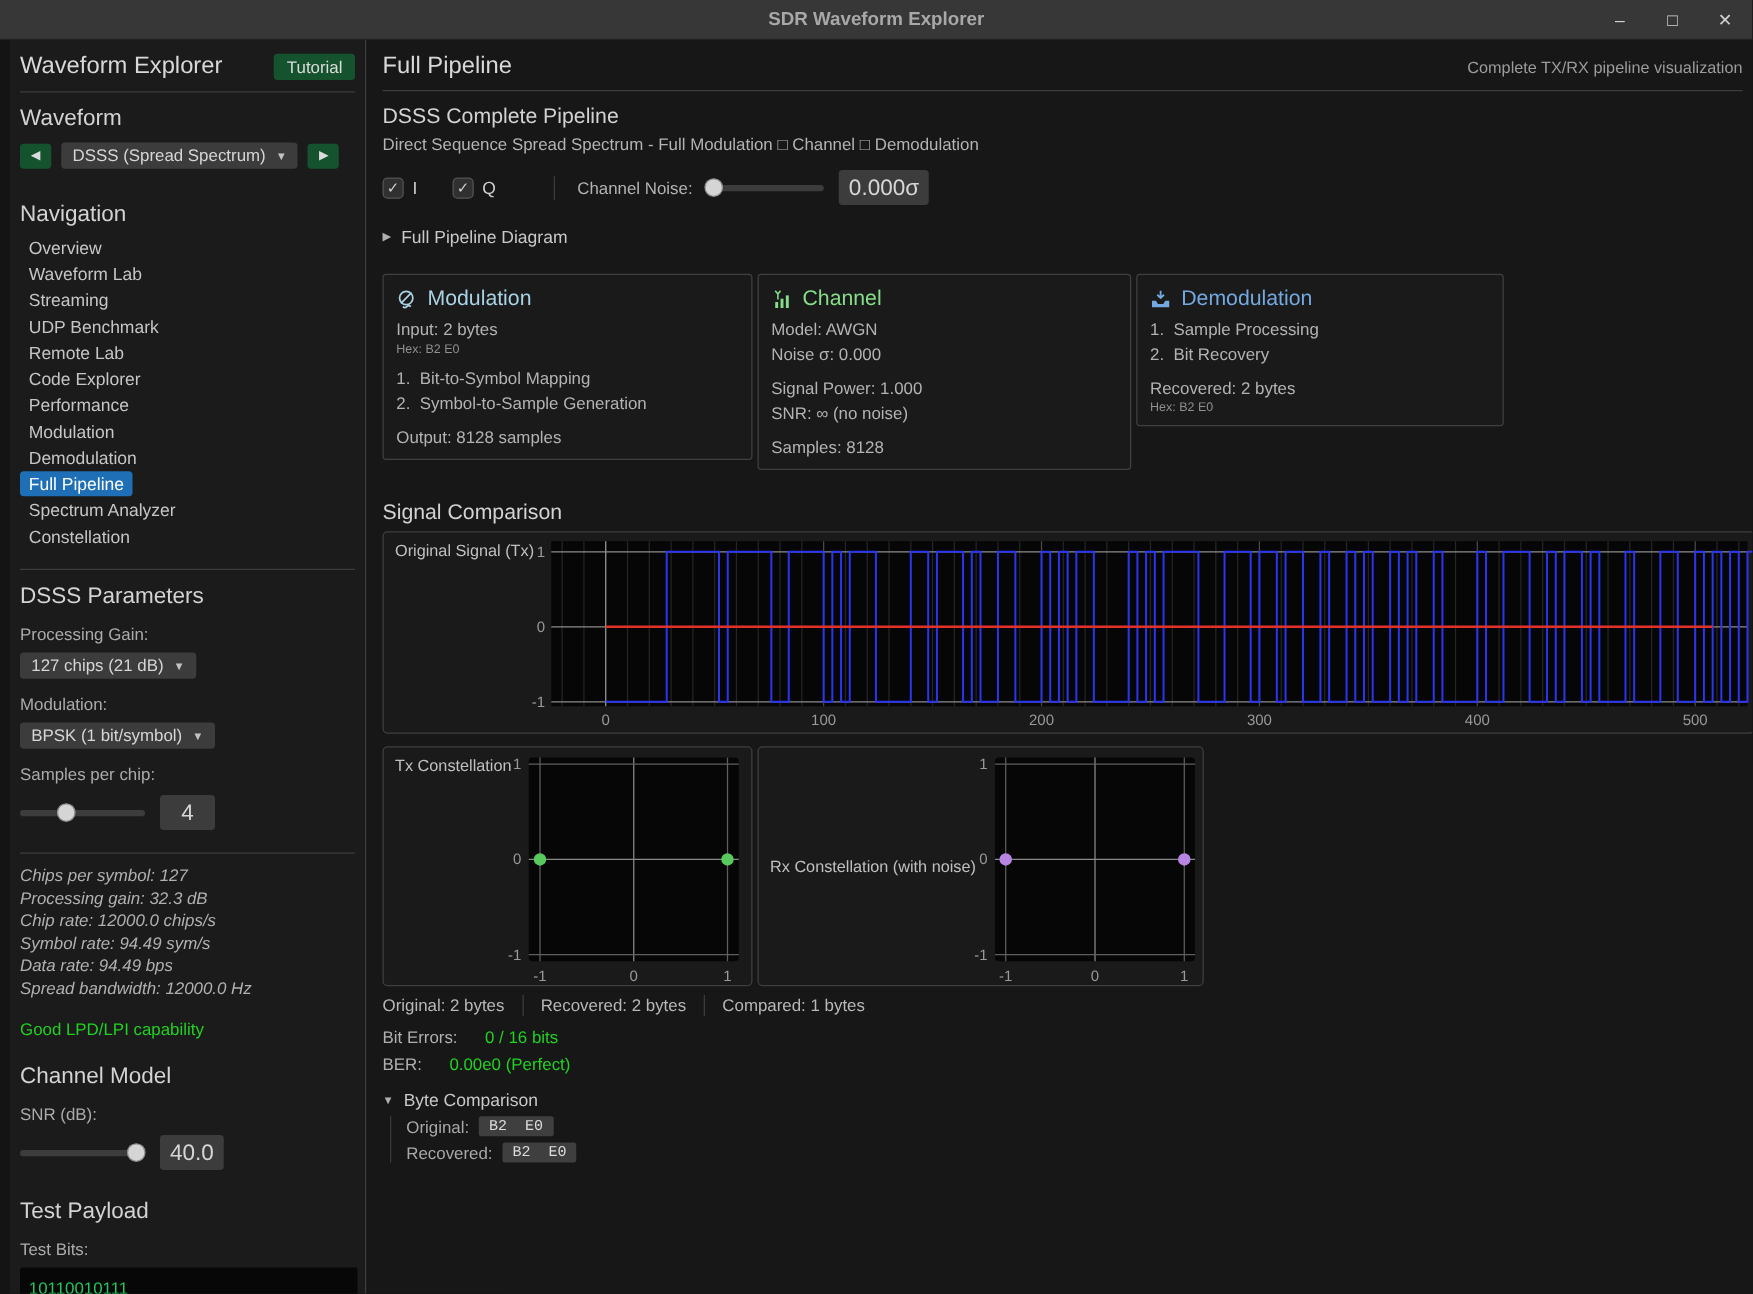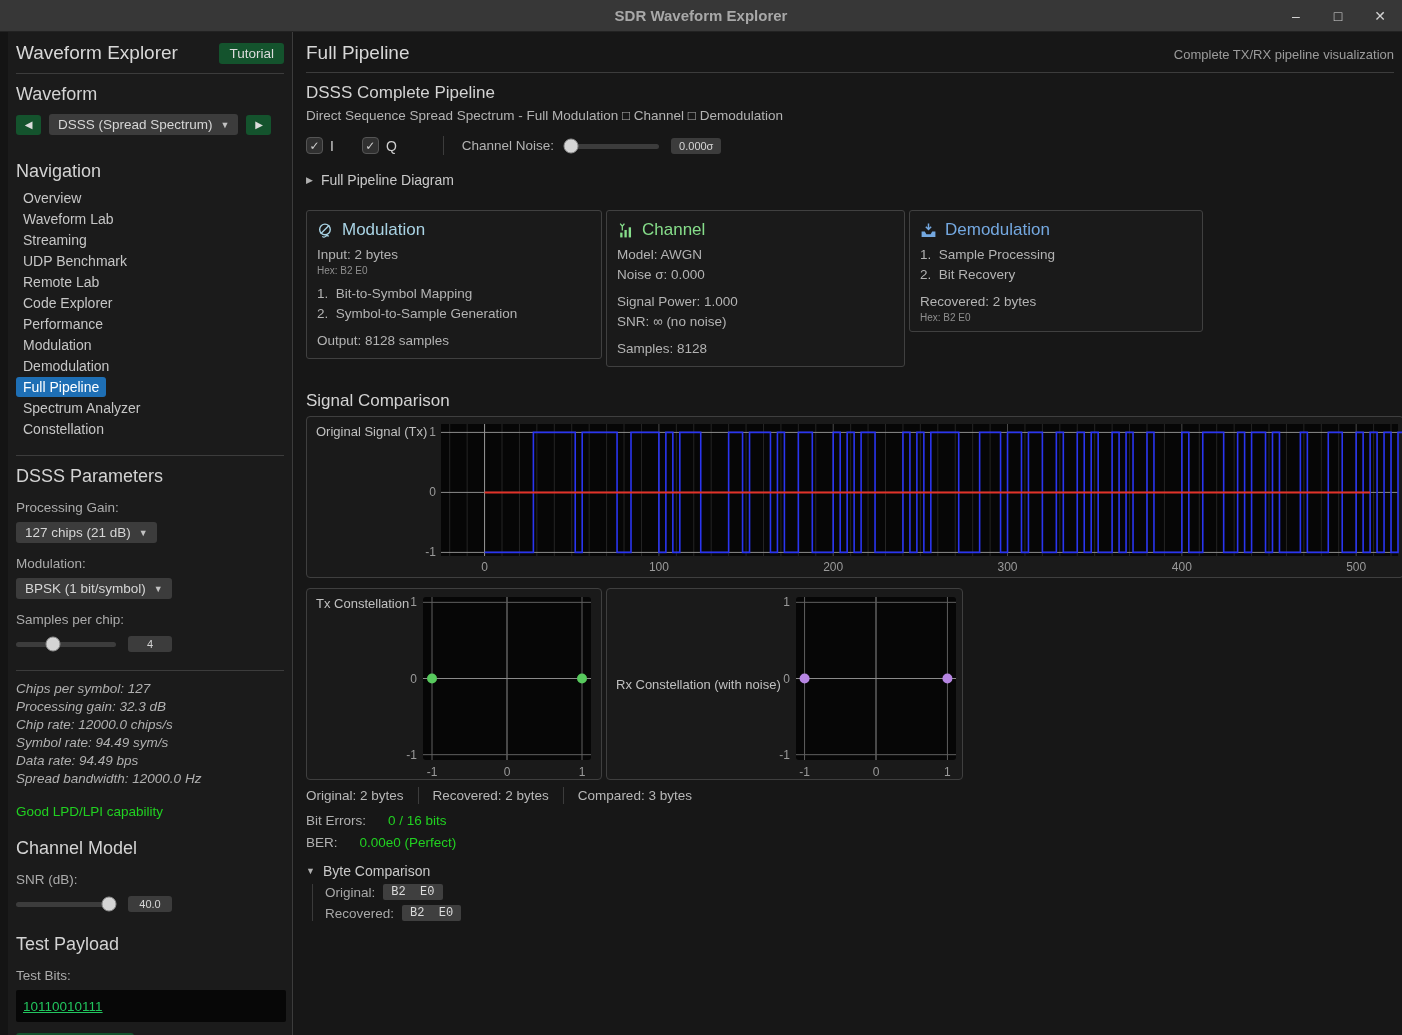--- a/index.html
+++ b/index.html
@@ -29,21 +29,21 @@
   .sqbtn { width:25px; height:20px; padding:0; font-size:10px; }
   .dropdown { display:inline-flex; align-items:center; gap:8px; background:#3c3c3c; color:#d6d6d6; border-radius:3px; height:21px; padding:0 9px; font-size:13.5px; cursor:pointer; }
   .dropdown .arr { font-size:9px; color:#c2c2c2; }
 
   .checkbox { display:inline-flex; align-items:center; gap:7px; cursor:pointer; }
   .cb { width:17px; height:17px; background:#303030; border:1px solid #555; border-radius:4px; display:inline-flex; align-items:center; justify-content:center; font-size:12px; color:#d0d0d0; }
 
   .slider { position:relative; width:100px; height:16px; display:inline-block; }
   .slider .track { position:absolute; left:0; right:0; top:6px; height:5px; background:#3c3c3c; border-radius:3px; }
   .slider .handle { position:absolute; top:8px; width:15px; height:15px; border-radius:50%; background:#d5d5d5; border:1px solid #8f8f8f; transform:translate(-50%,-50%); }
-  .valbox { display:inline-flex; align-items:center; justify-content:center; background:#3c3c3c; color:#d6d6d6; border-radius:3px; height:16px; min-width:44px; padding:0 8px; font-size:11px; }
+  .valbox { display:inline-flex; align-items:center; justify-content:center; background:#3c3c3c; color:#d6d6d6; border-radius:3px; height:28px; min-width:44px; padding:0 8px; font-size:18px; }
 
   
   .sb-head { display:flex; align-items:center; justify-content:space-between; margin-top:2px; }
   .sb-hr1 { margin-top:9px; }
   .sb-waveform-h { margin-top:10px; }
   .wave-row { margin-top:9px; display:flex; align-items:center; gap:8px; }
   .nav-h { margin-top:26px; }
   .nav-list { margin-top:6px; }
   .nav-item { font-size:14px; color:#c6c6c6; padding:2px 7px; margin:1px 0; width:fit-content; border-radius:3px; cursor:pointer; }
   .nav-item.selected { background:#1e6fb5; color:#ffffff; }
@@ -421,21 +421,21 @@
           <circle cx="340.42857142857144" cy="89.5" r="5" fill="#b786e3"></circle>
         </svg>
     </div>
   </div>
 
   <div class="bea-stats">
     <span>Original: 2 bytes</span>
     <span class="vsep"></span>
     <span>Recovered: 2 bytes</span>
     <span class="vsep"></span>
-    <span>Compared: 3 bytes</span>
+    <span>Compared: 1 bytes</span>
   </div>
   <div class="bea-line">
     <span>Bit Errors:</span>
     <span class="green">0 / 16 bits</span>
   </div>
   <div class="bea-line" style="margin-top:7px">
     <span>BER:</span>
     <span class="green">0.00e0 (Perfect)</span>
   </div>
 

